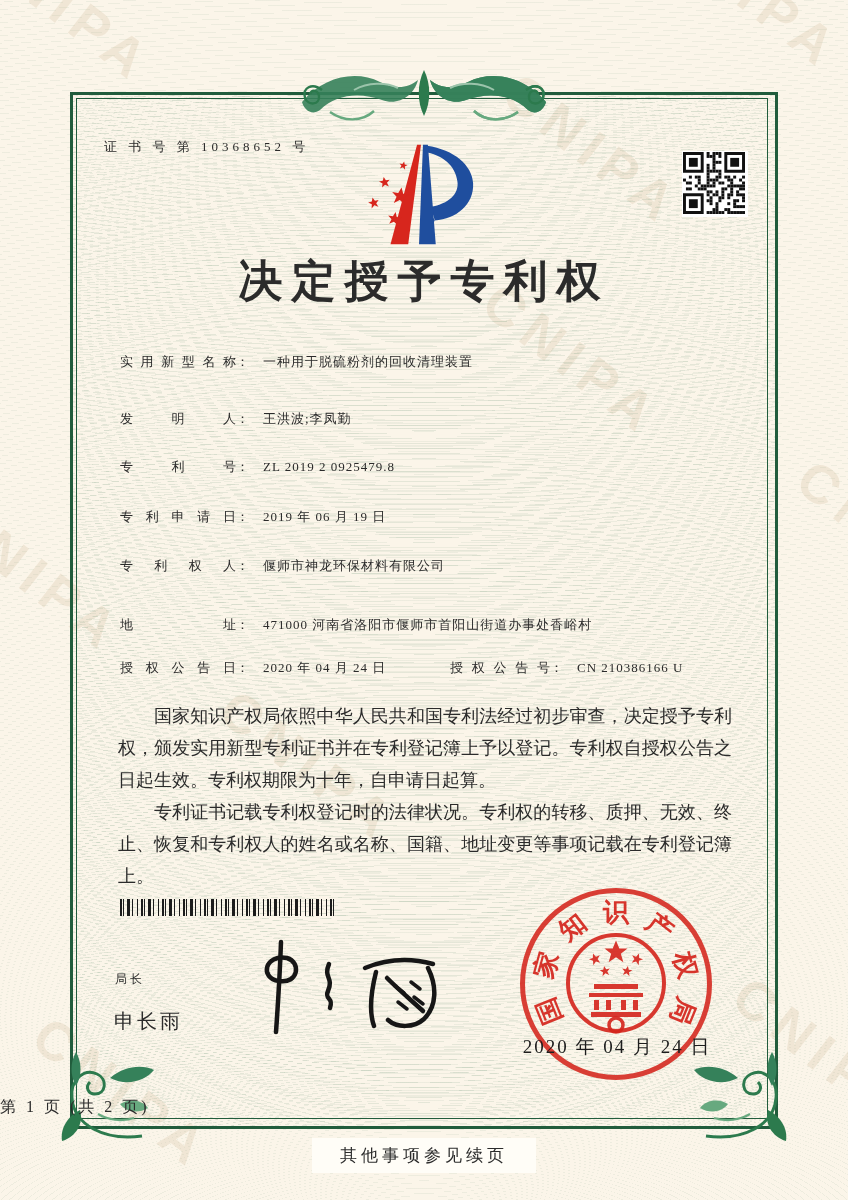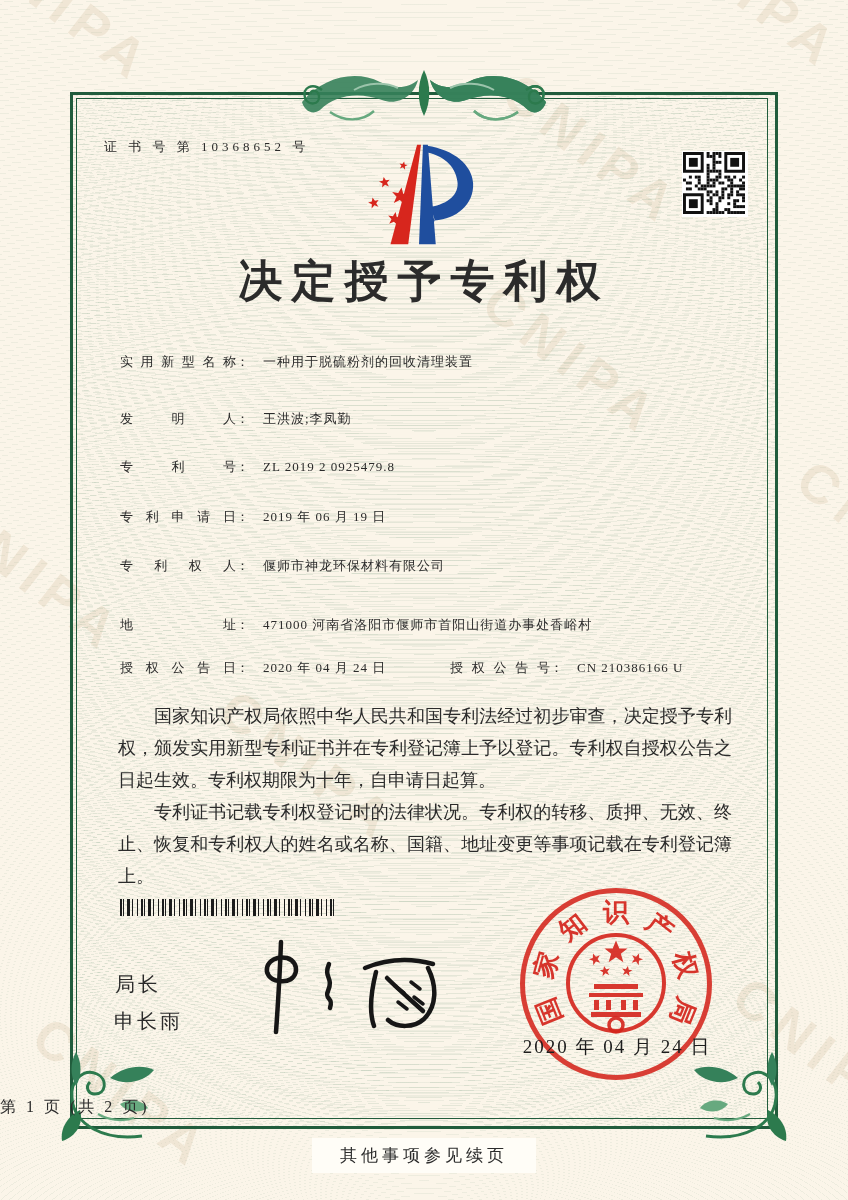--- a/index.html
+++ b/index.html
@@ -40,21 +40,21 @@
   .frow .lbl{display:inline-block; width:116px; text-align:justify; text-align-last:justify; vertical-align:top;}
   .frow .colon{display:inline-block; margin-right:14px;}
   .frow .val{letter-spacing:1px;}
   .frow .cell2{position:absolute; left:330px; top:0; white-space:nowrap;}
   .frow .cell2 .lbl{width:100px;}
   .body-text{position:absolute; left:118px; top:700px; width:614px;
              font-size:18px; line-height:1.78; text-align:justify;}
   .body-text p{margin:0; text-indent:2em;}
   .barcode{position:absolute; left:120px; top:899px; width:216px; height:17px;
     background:repeating-linear-gradient(90deg,#1c1c1c 0 2px,transparent 2px 3px,#1c1c1c 3px 4px,transparent 4px 7px,#1c1c1c 7px 10px,transparent 10px 12px,#1c1c1c 12px 13px,transparent 13px 17px,#1c1c1c 17px 18px,transparent 18px 21px);}
-  .signer-title{position:absolute; left:115px; top:971px; font-size:20px; letter-spacing:3px;
+  .signer-title{position:absolute; left:115px; top:971px; font-size:12px; letter-spacing:3px;
     font-family:"Liberation Sans","DejaVu Sans",sans-serif; font-weight:500;}
   .signer-name{position:absolute; left:114px; top:1008px; font-size:20px; letter-spacing:3px;
     font-family:Liberation Mono, monospace; font-weight:500;}
   .signature{position:absolute; left:235px; top:936px; width:215px; height:102px;}
   .seal{position:absolute; left:520px; top:888px; width:192px; height:192px; z-index:5;}
   .seal-ring{position:absolute; inset:0; border:5px solid rgba(212,36,27,0.88); border-radius:50%;}
   .seal-ring span{font-size:26px; font-weight:bold; color:rgba(212,36,27,0.92);
     font-family:"Liberation Serif",serif;}
   .seal-emblem{position:absolute; left:44px; top:40px; width:104px; height:110px;}
   .seal-date{position:absolute; left:512px; top:1034px; width:210px; text-align:center;

